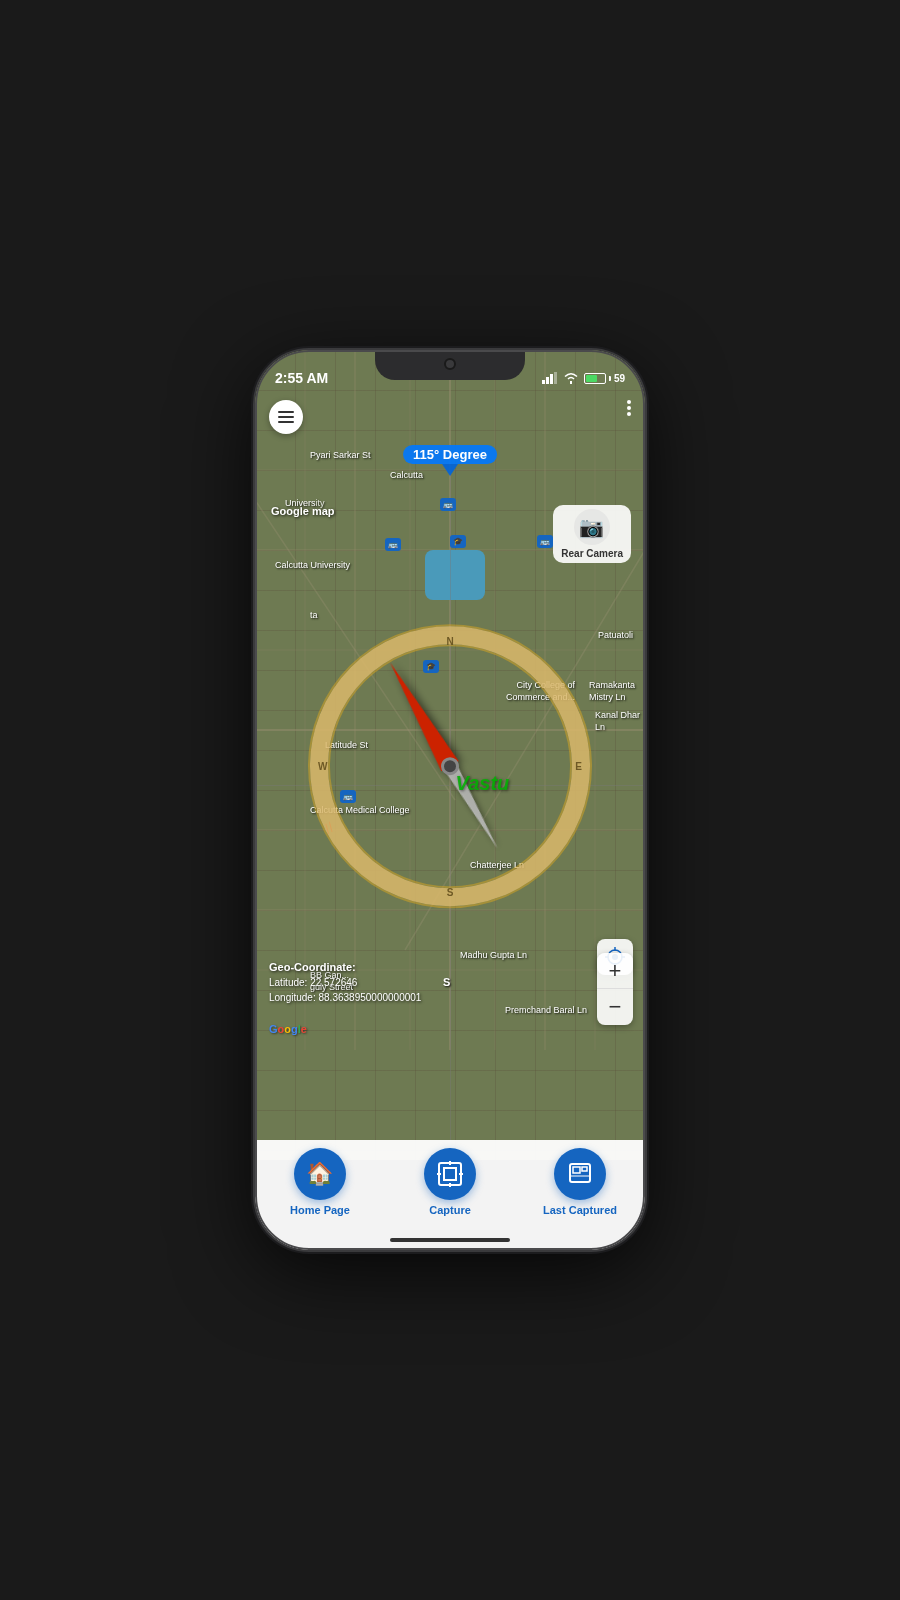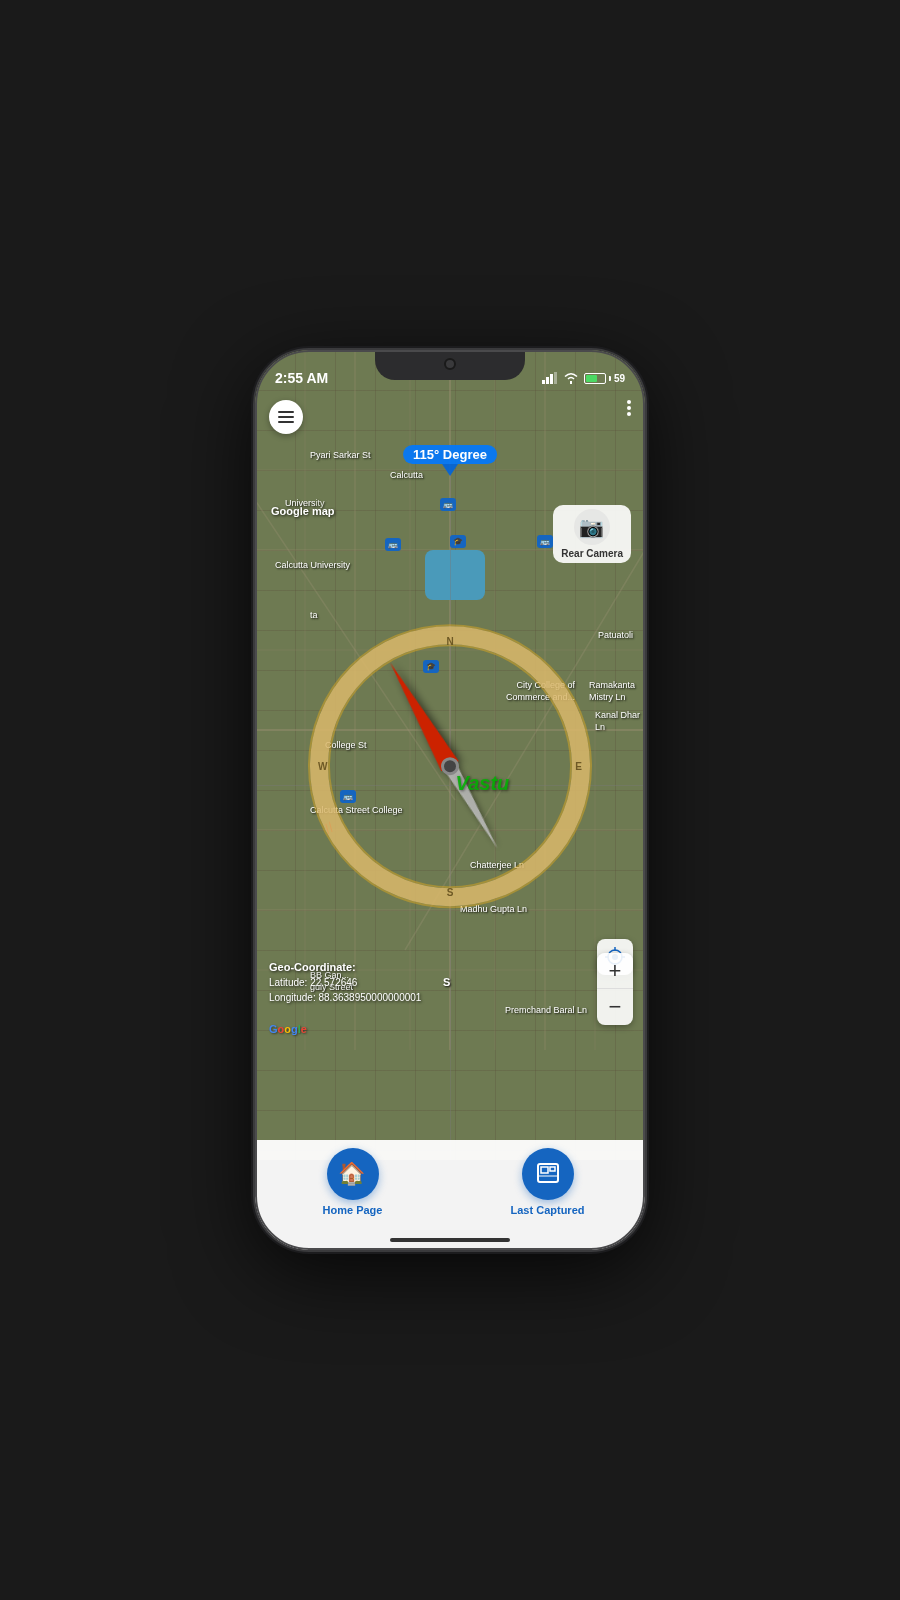--- a/index.html
+++ b/index.html
@@ -522,24 +522,24 @@
         <div class="camera-icon-circle">📷</div>
         <span class="rear-camera-text">Rear Camera</span>
       </div>
 
       <div class="poi-label" style="top:100px;left:55px;">Pyari Sarkar St</div>
       <div class="poi-label" style="top:120px;left:135px;">Calcutta</div>
       <div class="poi-label" style="top:148px;left:30px;">Univers<span style="opacity:0.8">ity</span></div>
       <div class="poi-label" style="top:210px;left:20px;">Calcutta University</div>
       <div class="poi-label" style="top:260px;left:55px;">ta</div>
       <div class="poi-label" style="top:330px;left:220px;text-align:right;width:100px;">City College of Commerce and...</div>
-      <div class="poi-label" style="top:390px;left:70px;">College St</div>
-      <div class="poi-label" style="top:455px;left:55px;">Calcutta Street College</div>
+      <div class="poi-label" style="top:390px;left:70px;">Latitude St</div>
+      <div class="poi-label" style="top:455px;left:55px;">Calcutta Medical College</div>
       <div class="poi-label" style="top:510px;left:215px;">Chatterjee Ln</div>
-      <div class="poi-label" style="top:554px;left:205px;text-align:right;">Madhu Gupta Ln</div>
+      <div class="poi-label" style="top:600px;left:205px;text-align:right;">Madhu Gupta Ln</div>
       <div class="poi-label" style="top:620px;left:55px;">BB Gan...<br>guly Street</div>
       <div class="poi-label" style="top:655px;left:250px;">Premchand Baral Ln</div>
       <div class="poi-label" style="top:280px;right:12px;">Patuatoli</div>
       <div class="poi-label" style="top:330px;right:10px;">Ramakanta<br>Mistry Ln</div>
       <div class="poi-label" style="top:360px;right:5px;">Kanal Dhar<br>Ln</div>
 
       <div class="slash-mark" style="top:470px;left:70px;">//</div>
 
       <div class="poi-label" style="top:625px;left:188px;font-size:11px;font-weight:700;">S</div>
 
@@ -618,20 +618,33 @@
       </div>
     </div>
 
     <div class="bottom-nav">
       <div class="nav-item">
         <div class="nav-circle">🏠</div>
         <span class="nav-label">Home Page</span>
       </div>
       <div class="nav-item">
         <div class="nav-circle">
+          <svg width="28" height="28" viewBox="0 0 28 28">
+            <rect x="3" y="3" width="22" height="22" stroke="white" stroke-width="2" fill="none" rx="2"></rect>
+            <rect x="8" y="8" width="12" height="12" stroke="white" stroke-width="2" fill="none"></rect>
+            <line x1="14" y1="1" x2="14" y2="5" stroke="white" stroke-width="2"></line>
+            <line x1="14" y1="23" x2="14" y2="27" stroke="white" stroke-width="2"></line>
+            <line x1="1" y1="14" x2="5" y2="14" stroke="white" stroke-width="2"></line>
+            <line x1="23" y1="14" x2="27" y2="14" stroke="white" stroke-width="2"></line>
+          </svg>
+        </div>
+        <span class="nav-label">Capture</span>
+      </div>
+      <div class="nav-item">
+        <div class="nav-circle">
           <svg width="24" height="24" viewBox="0 0 24 24">
             <rect x="2" y="2" width="20" height="18" stroke="white" stroke-width="2" fill="none" rx="2"></rect>
             <rect x="5" y="5" width="7" height="6" stroke="white" stroke-width="1.5" fill="none"></rect>
             <rect x="14" y="5" width="5" height="4" stroke="white" stroke-width="1.5" fill="none"></rect>
             <line x1="2" y1="14" x2="22" y2="14" stroke="white" stroke-width="1"></line>
           </svg>
         </div>
         <span class="nav-label">Last Captured</span>
       </div>
     </div>

